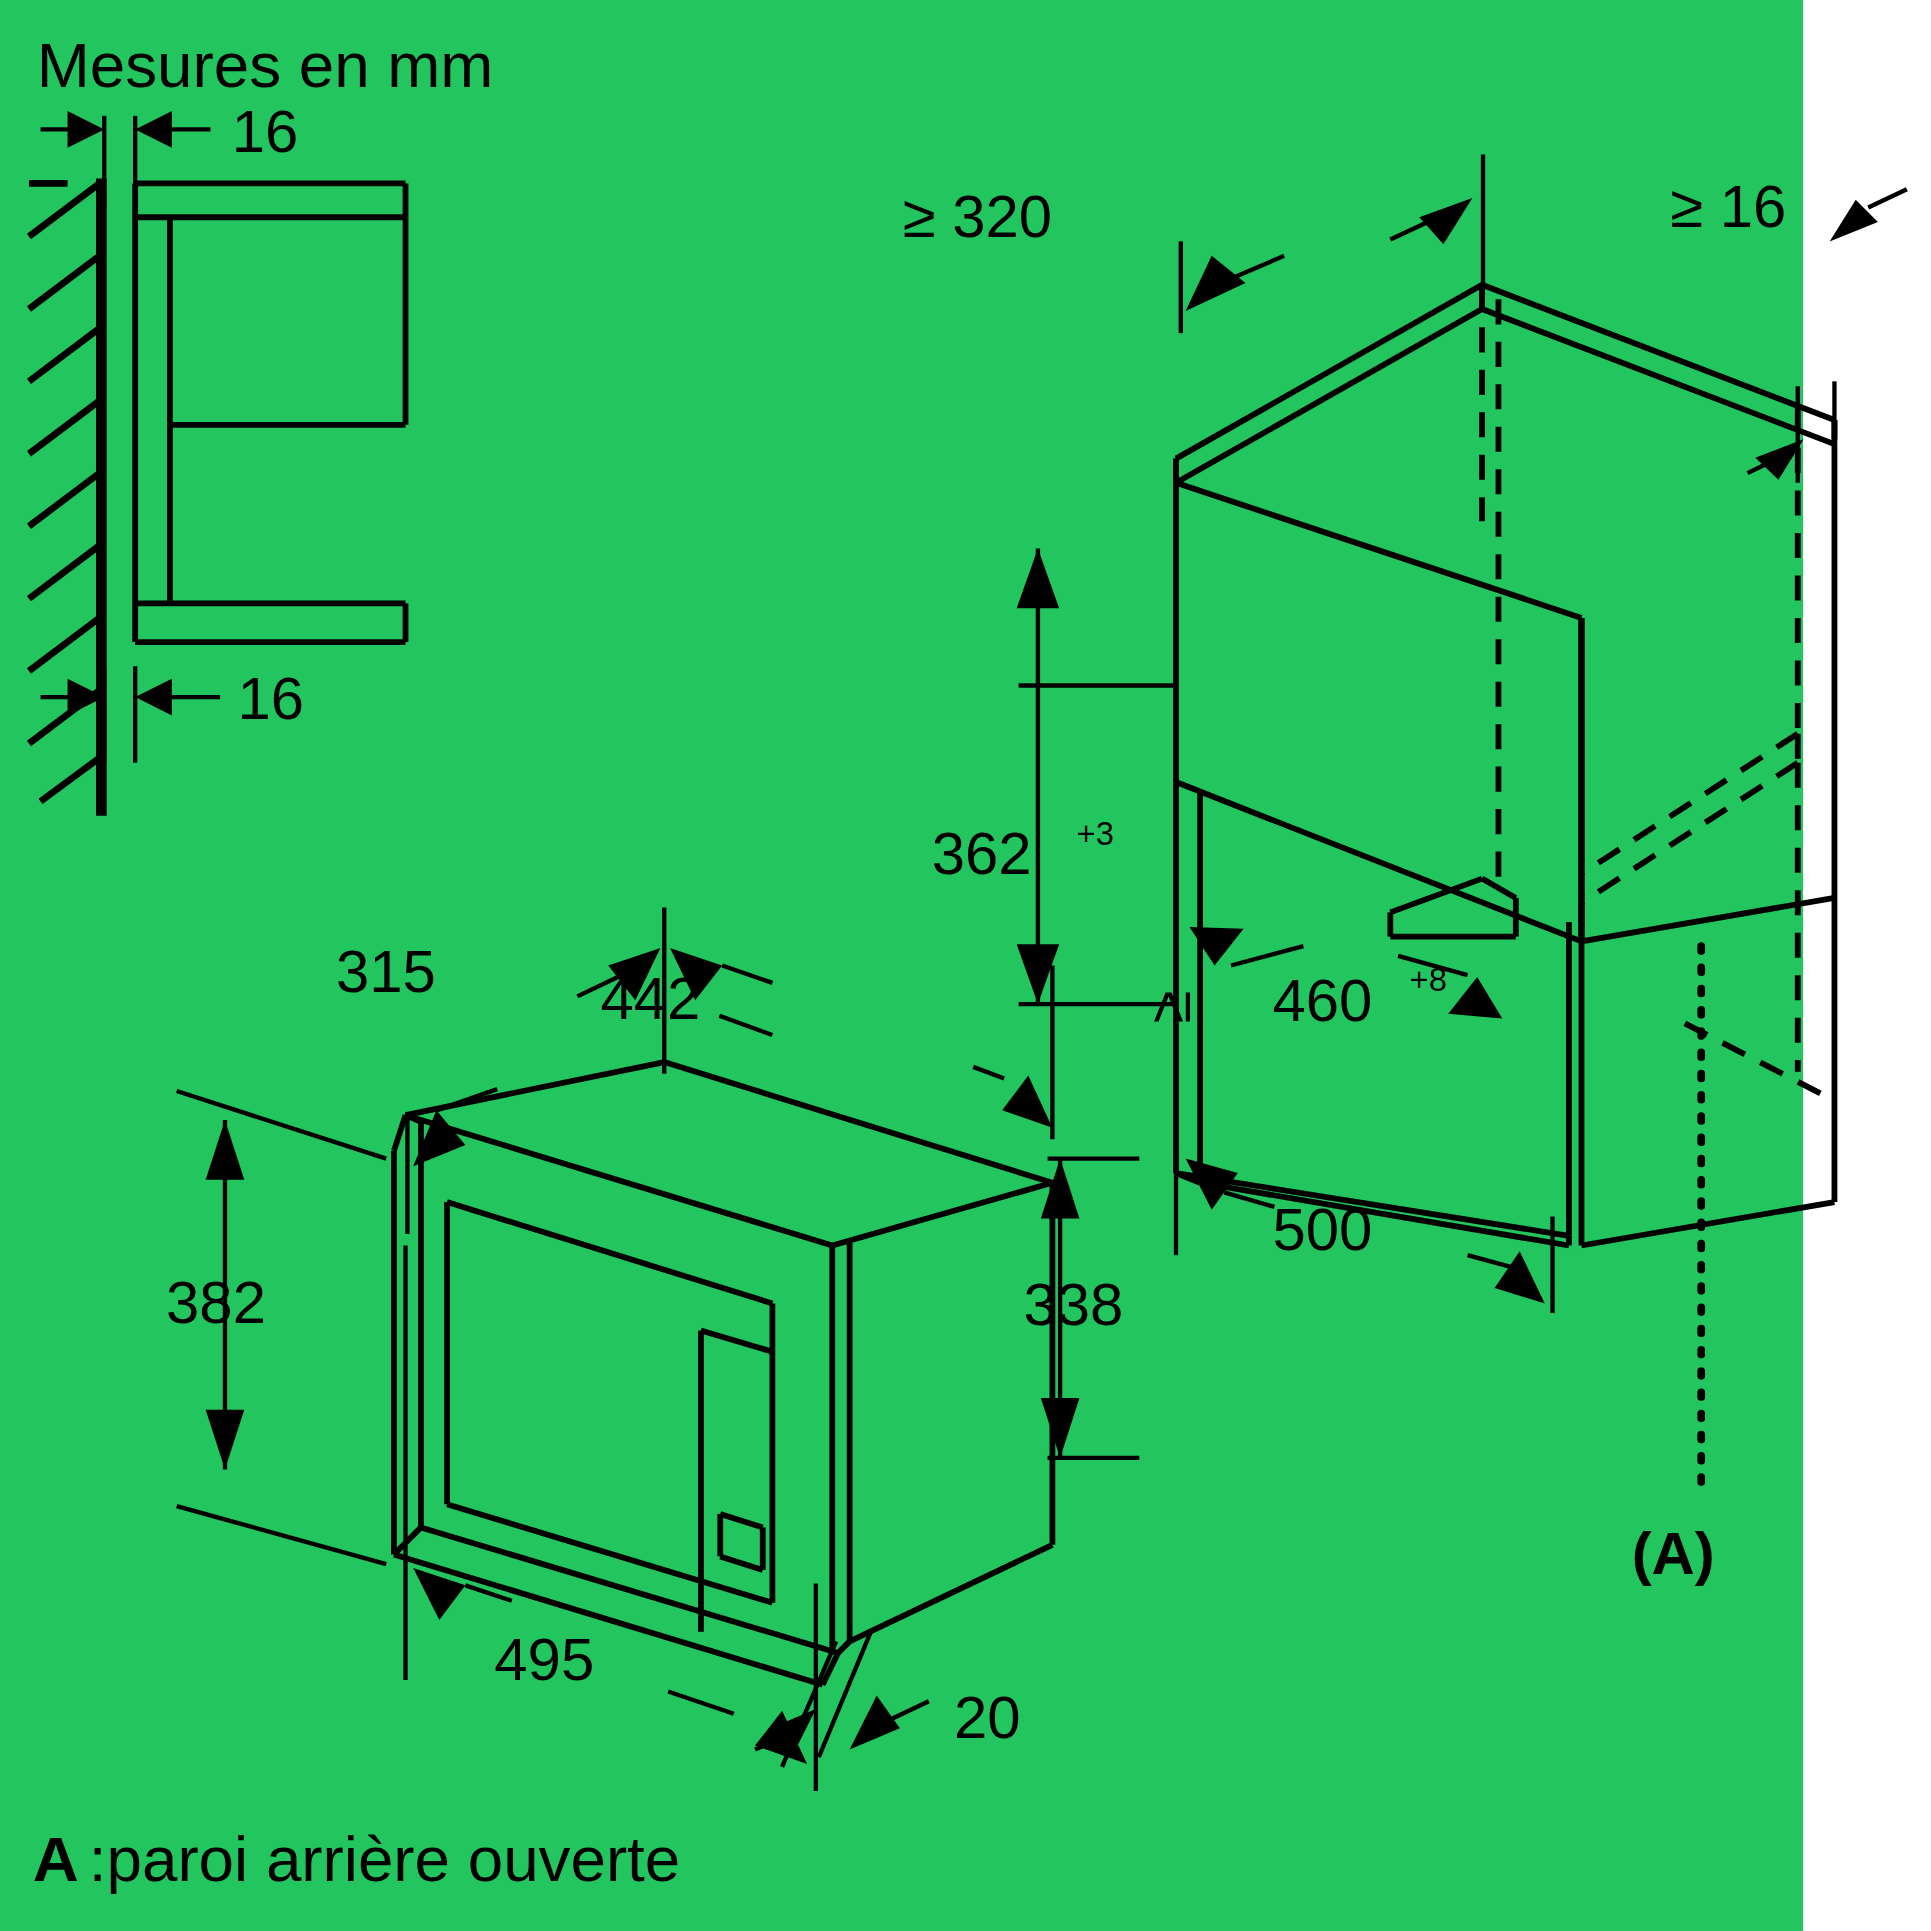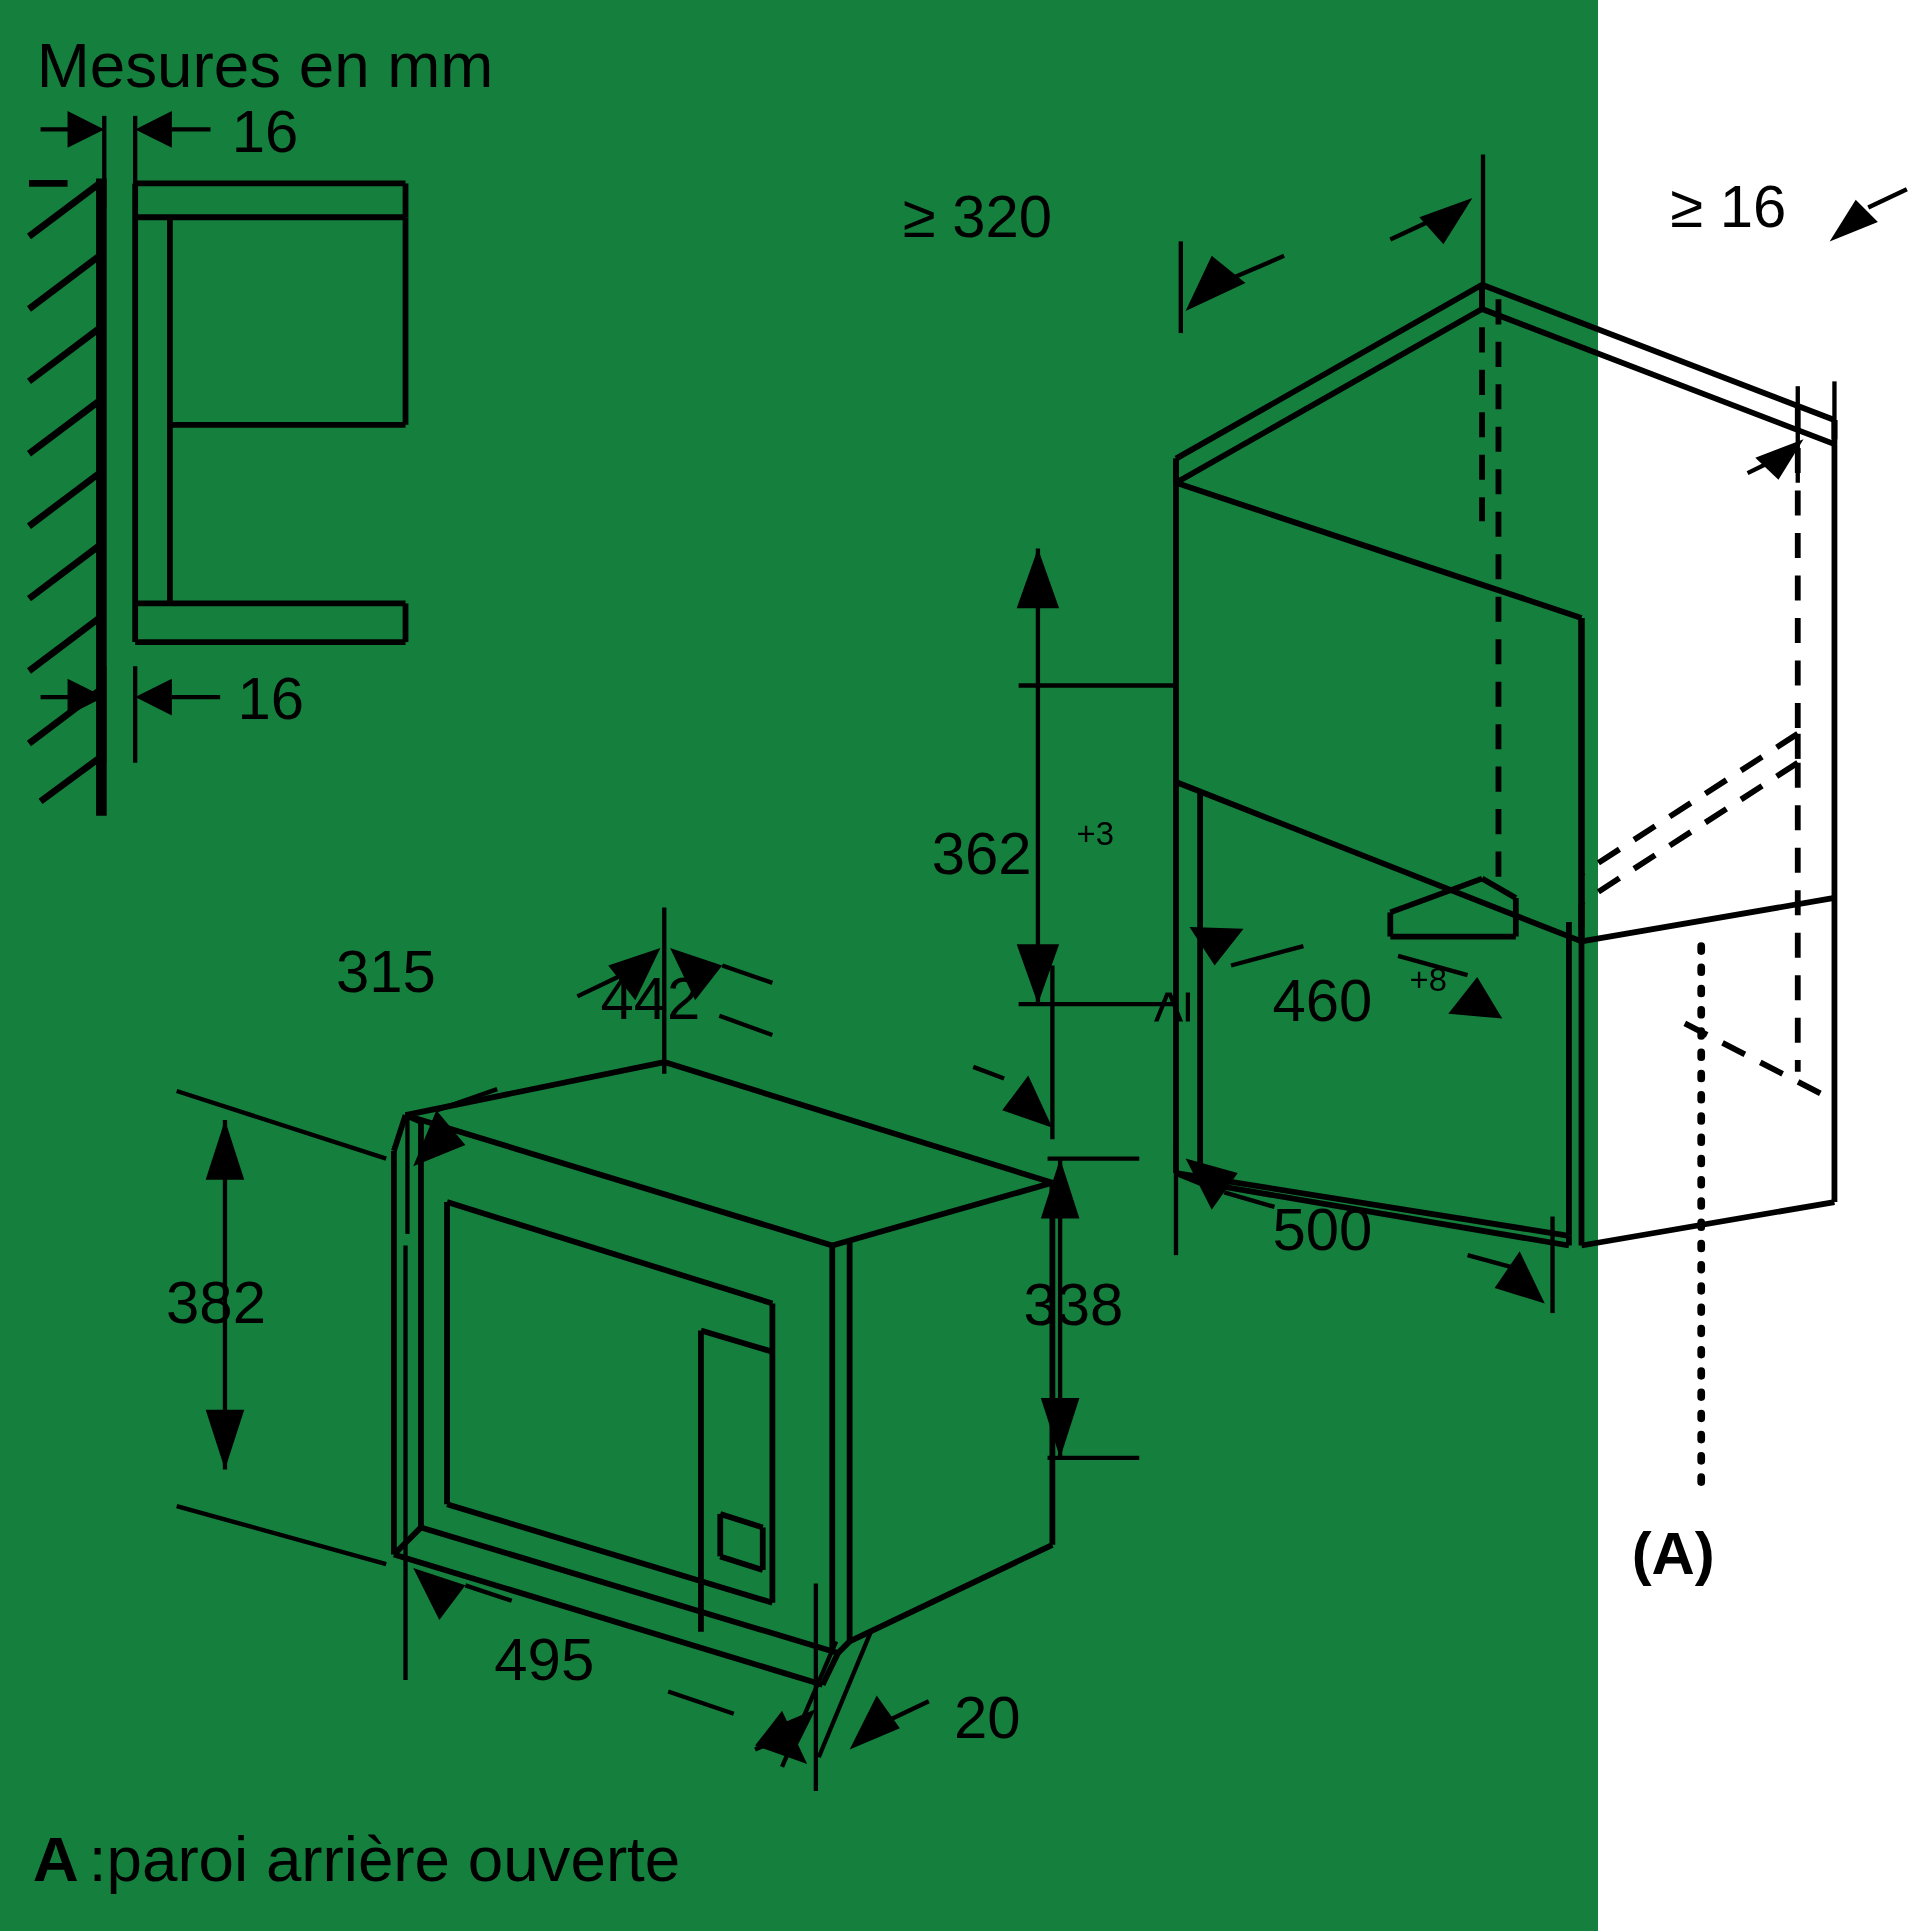--- a/index.html
+++ b/index.html
@@ -1,18 +1,18 @@
 <!DOCTYPE html>
 <html><head>
 <meta charset="utf-8">
 <style>
   html,body{margin:0;padding:0;background:#ffffff;}
   body{width:1931px;height:1931px;overflow:hidden;
        font-family:"Liberation Sans","DejaVu Sans",sans-serif;}
-  #sheet{position:relative;width:1598px;height:1931px;background:#15803d;}
+  #sheet{position:relative;width:1803px;height:1931px;background:#22c55e;}
   svg{display:block;}
   .ln{stroke:#000;fill:none;stroke-linecap:butt;}
   .thick{stroke-width:7;}
   .med{stroke-width:6;}
   .thin{stroke-width:4.5;}
   .dash{stroke-dasharray:26 18;}
   .dot{stroke-dasharray:5 17;stroke-linecap:round;stroke-width:8;}
   .fillblk{fill:#000;stroke:none;}
   .txt{font-family:"Liberation Sans","DejaVu Sans",sans-serif;fill:#000;}
   .dim{font-size:62px;}

